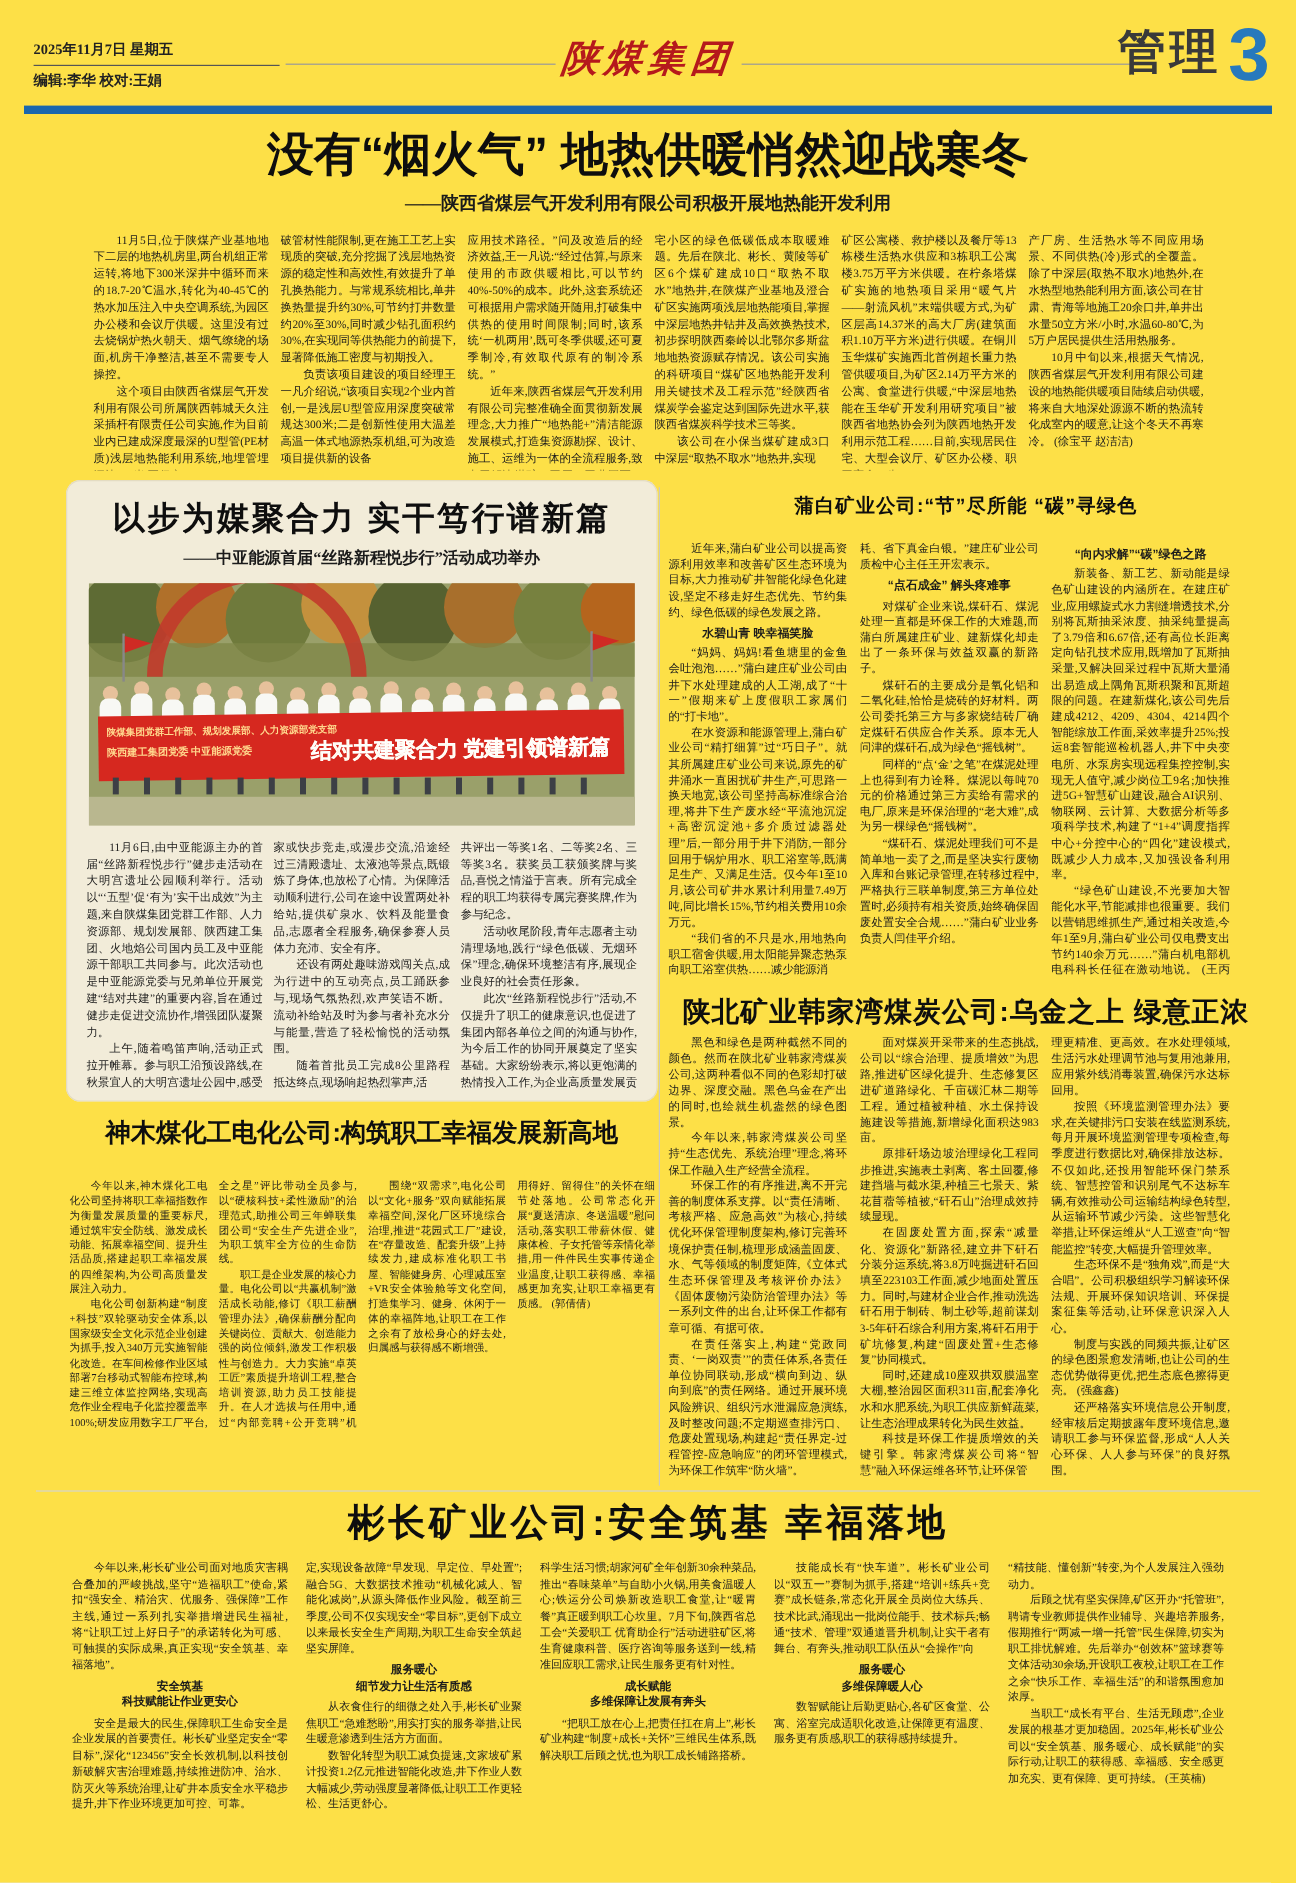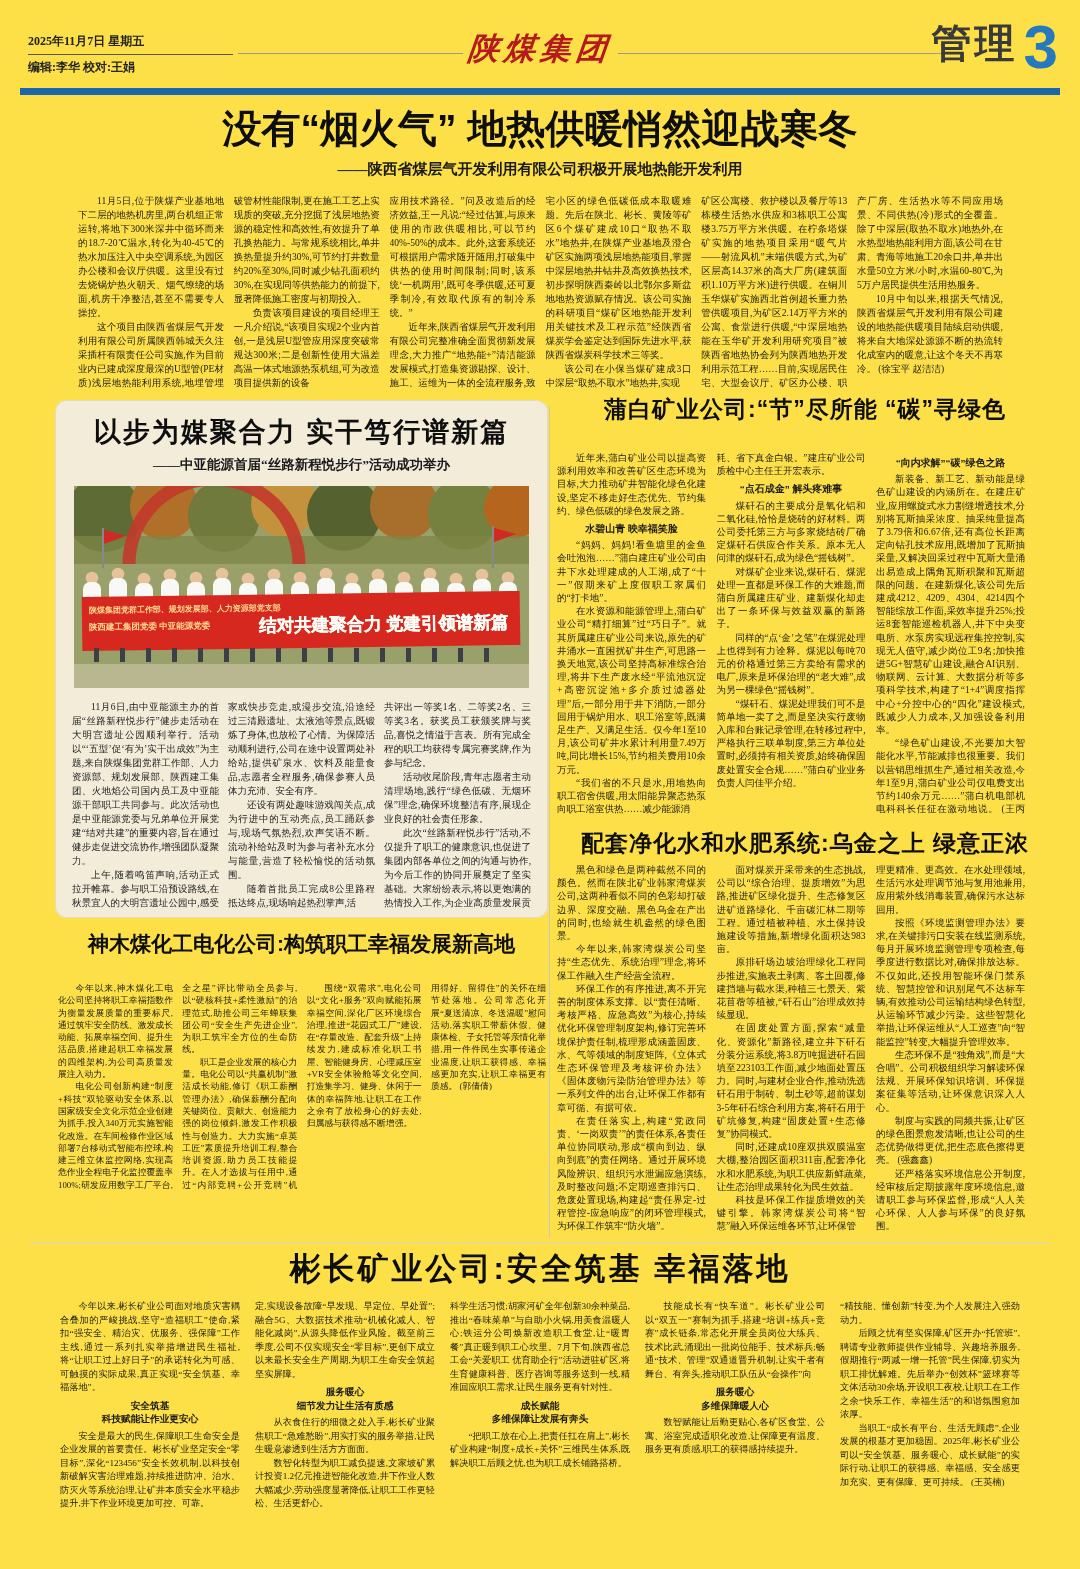--- a/index.html
+++ b/index.html
@@ -33,21 +33,21 @@
   .a1-cols .col{width:146px;font-size:9.5px;line-height:14px;}
   
   .box{position:absolute;left:55px;top:400px;width:493px;height:518px;background:#f2ecd9;
        border-radius:12px;box-shadow:0 0 0 1px #e4dcc2 inset;}
   .box .headline{top:16px;font-size:27px;letter-spacing:2px;}
   .box .subtitle{top:58px;font-size:13.5px;}
   .box-photo{position:absolute;left:19px;top:86px;width:455px;height:202px;}
   .box-cols{left:17px;top:300px;width:459px;height:208px;}
   .box-cols .col{width:147px;font-size:9.5px;line-height:14px;}
   
-  .pb-head{top:394px;font-size:23px;letter-spacing:1px;left:555px;right:25px;}
+  .pb-head{top:412px;font-size:16px;letter-spacing:1px;left:555px;right:25px;}
   .pb-cols{left:557px;top:452px;width:468px;height:362px;}
   .pb-cols .col,.hj-cols .col{width:149px;font-size:9.5px;line-height:13.2px;}
   
   .hj-head{top:828px;font-size:23px;letter-spacing:1px;left:555px;right:25px;}
   .hj-cols{left:557px;top:864px;width:468px;height:374px;}
   
   .sm-head{top:930px;font-size:21px;left:55px;width:493px;right:auto;}
   .sm-cols{left:58px;top:982px;width:488px;height:210px;}
   .sm-cols .col{width:115px;font-size:8.8px;line-height:12.3px;}
   
@@ -208,35 +208,35 @@
         </div>
         <p>“妈妈、妈妈!看鱼塘里的金鱼会吐泡泡……”蒲白建庄矿业公司由井下水处理建成的人工湖,成了“十一”假期来矿上度假职工家属们的“打卡地”。</p>
         <p>在水资源和能源管理上,蒲白矿业公司“精打细算”过“巧日子”。就其所属建庄矿业公司来说,原先的矿井涌水一直困扰矿井生产,可思路一换天地宽,该公司坚持高标准综合治理,将井下生产废水经“平流池沉淀+高密沉淀池+多介质过滤器处理”后,一部分用于井下消防,一部分回用于锅炉用水、职工浴室等,既满足生产、又满足生活。仅今年1至10月,该公司矿井水累计利用量7.49万吨,同比增长15%,节约相关费用10余万元。</p>
         <p>“我们省的不只是水,用地热向职工宿舍供暖,用太阳能异聚态热泵向职工浴室供热……减少能源消</p>
       </div>
     <div class="col">
         <p class="cont">耗、省下真金白银。”建庄矿业公司质检中心主任王开宏表示。</p>
         <div class="subhead">
           <div>“点石成金”  解头疼难事</div>
         </div>
+        <p>对煤矿企业来说,煤矸石、煤泥处理一直都是环保工作的大难题,而蒲白所属建庄矿业、建新煤化却走出了一条环保与效益双赢的新路子。</p>
         <p>煤矸石的主要成分是氧化铝和二氧化硅,恰恰是烧砖的好材料。两公司委托第三方与多家烧结砖厂确定煤矸石供应合作关系。原本无人问津的煤矸石,成为绿色“摇钱树”。</p>
-        <p>对煤矿企业来说,煤矸石、煤泥处理一直都是环保工作的大难题,而蒲白所属建庄矿业、建新煤化却走出了一条环保与效益双赢的新路子。</p>
         <p>同样的“点‘金’之笔”在煤泥处理上也得到有力诠释。煤泥以每吨70元的价格通过第三方卖给有需求的电厂,原来是环保治理的“老大难”,成为另一棵绿色“摇钱树”。</p>
         <p>“煤矸石、煤泥处理我们可不是简单地一卖了之,而是坚决实行废物入库和台账记录管理,在转移过程中,严格执行三联单制度,第三方单位处置时,必须持有相关资质,始终确保固废处置安全合规……”蒲白矿业业务负责人闫佳平介绍。</p>
       </div>
     <div class="col">
         <div class="subhead">
           <div>“向内求解”“碳”绿色之路</div>
         </div>
         <p>新装备、新工艺、新动能是绿色矿山建设的内涵所在。在建庄矿业,应用螺旋式水力割缝增透技术,分别将瓦斯抽采浓度、抽采纯量提高了3.79倍和6.67倍,还有高位长距离定向钻孔技术应用,既增加了瓦斯抽采量,又解决回采过程中瓦斯大量涌出易造成上隅角瓦斯积聚和瓦斯超限的问题。在建新煤化,该公司先后建成4212、4209、4304、4214四个智能综放工作面,采效率提升25%;投运8套智能巡检机器人,井下中央变电所、水泵房实现远程集控控制,实现无人值守,减少岗位工9名;加快推进5G+智慧矿山建设,融合AI识别、物联网、云计算、大数据分析等多项科学技术,构建了“1+4”调度指挥中心+分控中心的“四化”建设模式,既减少人力成本,又加强设备利用率。</p>
         <p>“绿色矿山建设,不光要加大智能化水平,节能减排也很重要。我们以营销思维抓生产,通过相关改造,今年1至9月,蒲白矿业公司仅电费支出节约140余万元……”蒲白机电部机电科科长任征在激动地说。 (王丙贵)</p>
       </div>
   </div>
 
-  <div class="headline hj-head" style="left:555px;right:25px;">配套净化水和水肥系统:乌金之上 绿意正浓</div>
+  <div class="headline hj-head" style="left:555px;right:25px;">陕北矿业韩家湾煤炭公司:乌金之上 绿意正浓</div>
   <div class="cols hj-cols">
     <div class="col">
         <p>黑色和绿色是两种截然不同的颜色。然而在陕北矿业韩家湾煤炭公司,这两种看似不同的色彩却打破边界、深度交融。黑色乌金在产出的同时,也绘就生机盎然的绿色图景。</p>
         <p>今年以来,韩家湾煤炭公司坚持“生态优先、系统治理”理念,将环保工作融入生产经营全流程。</p>
         <p>环保工作的有序推进,离不开完善的制度体系支撑。以“责任清晰、考核严格、应急高效”为核心,持续优化环保管理制度架构,修订完善环境保护责任制,梳理形成涵盖固废、水、气等领域的制度矩阵,《立体式生态环保管理及考核评价办法》《固体废物污染防治管理办法》等一系列文件的出台,让环保工作都有章可循、有据可依。</p>
         <p>在责任落实上,构建“党政同责、‘一岗双责’”的责任体系,各责任单位协同联动,形成“横向到边、纵向到底”的责任网络。通过开展环境风险辨识、组织污水泄漏应急演练,及时整改问题;不定期巡查排污口、危废处置现场,构建起“责任界定-过程管控-应急响应”的闭环管理模式,为环保工作筑牢“防火墙”。</p>
       </div>
     <div class="col">
         <p>面对煤炭开采带来的生态挑战,公司以“综合治理、提质增效”为思路,推进矿区绿化提升、生态修复区进矿道路绿化、千亩碳汇林二期等工程。通过植被种植、水土保持设施建设等措施,新增绿化面积达983亩。</p>
         <p>原排矸场边坡治理绿化工程同步推进,实施表土剥离、客土回覆,修建挡墙与截水渠,种植三七景天、紫花苜蓿等植被,“矸石山”治理成效持续显现。</p>

